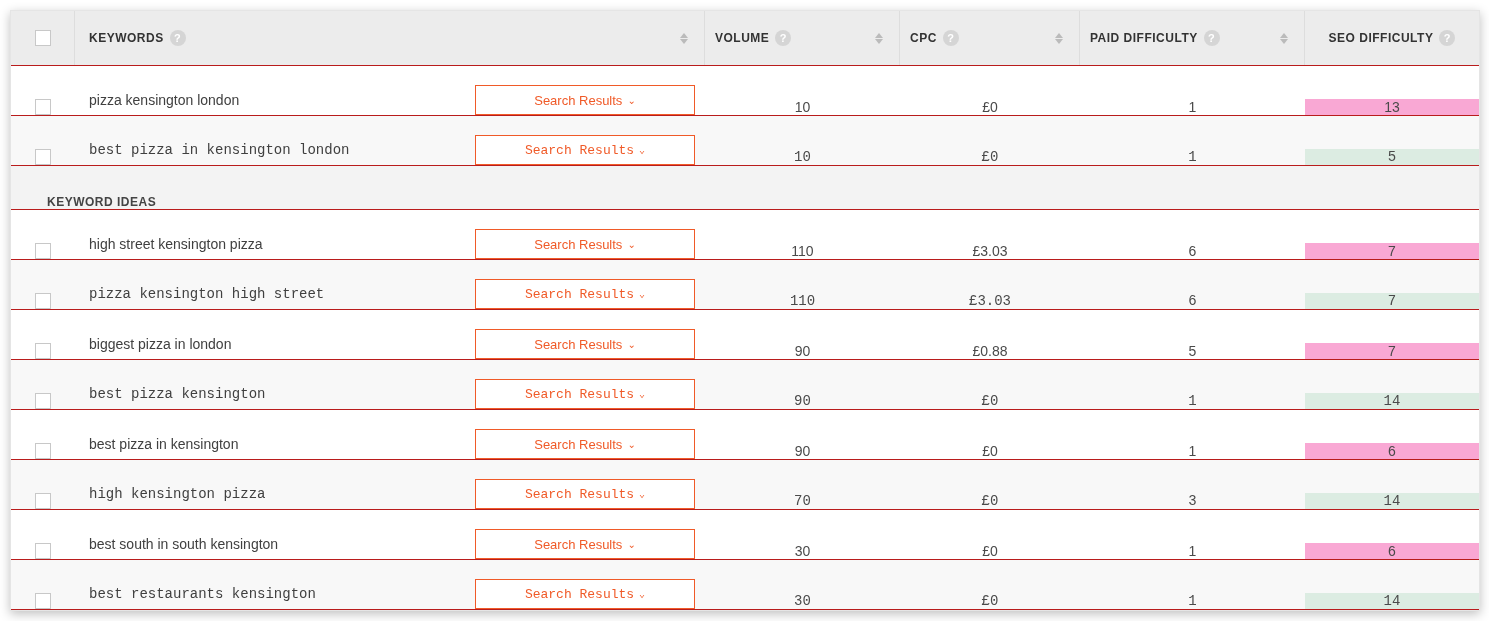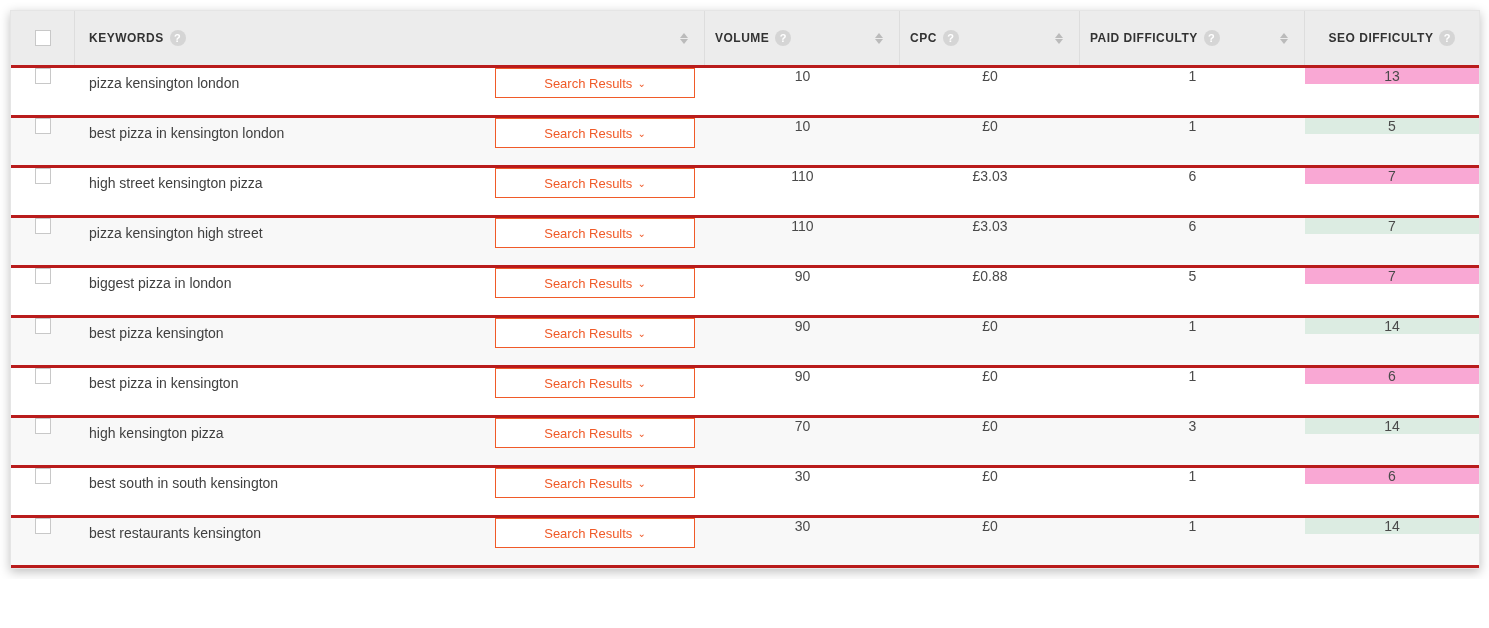--- a/index.html
+++ b/index.html
@@ -1,18 +1,18 @@
 <!DOCTYPE html>
 <html><head>
 <meta charset="utf-8">
 <style>
 * { box-sizing: border-box; margin: 0; padding: 0; }
 body { font-family: -apple-system, BlinkMacSystemFont, "Segoe UI", Arial, sans-serif; background: #fff; padding: 10px; }
 .table-wrap { width: 1470px; border: 1px solid #e5e5e5; box-shadow: 0 3px 10px rgba(0,0,0,0.25); overflow: hidden; }
-.row { display: flex; align-items: flex-start; border-bottom: 3px solid #b91c1c; min-height: 50px; font-size: 14px; color: #4a4a4a; }
+.row { display: flex; align-items: flex-end; border-bottom: 1px solid #b91c1c; min-height: 50px; font-size: 14px; color: #4a4a4a; }
 .header-row { background: #ececec; font-weight: 700; font-size: 12px; letter-spacing: 0.5px; color: #333; text-transform: uppercase; min-height: 54px; }
 .section-row { background: #f3f3f3; font-weight: 700; font-size: 12px; letter-spacing: 0.5px; color: #444; text-transform: uppercase; min-height: 44px; padding-left: 36px; }
 .cell { display: flex; align-items: center; padding: 0 10px; }
 .col-check { width: 64px; justify-content: center; }
 .col-keyword { width: 630px; padding-left: 14px; }
 .col-vol { width: 195px; justify-content: center; gap: 32px; }
 .col-cpc { width: 180px; justify-content: center; }
 .col-paid { width: 225px; justify-content: center; }
 .col-seo { flex: 1; justify-content: center; background: #f9a8d4; }
 .header-row .col-seo { background: transparent; }
@@ -20,23 +20,23 @@
 .help-icon { display: inline-flex; width: 16px; height: 16px; border-radius: 50%; background: #d5d5d5; color: #fff; font-size: 11px; font-weight: 700; align-items: center; justify-content: center; }
 .sort-caret { display: flex; flex-direction: column; margin-left: auto; gap: 1px; padding-right: 6px; }
 .caret { width: 0; height: 0; border-left: 4px solid transparent; border-right: 4px solid transparent; }
 .caret.up { border-bottom: 5px solid #bbb; }
 .caret.down { border-top: 5px solid #bbb; }
 .header-row .cell { border-right: 1px solid #ddd; height: 54px; }
 .header-row .col-seo { border-right: none; }
 .checkbox { width: 16px; height: 16px; border: 1px solid #c8c8c8; background: #fff; cursor: pointer; }
 .kw-inner { display: flex; align-items: center; width: 100%; }
 .kw-link { color: #404040; cursor: pointer; }
-.sr-btn { margin-left: auto; border: 1px solid #f05a28; color: #f05a28; background: #fff; width: 200px; height: 30px; display: flex; align-items: center; justify-content: center; gap: 5px; font-size: 13px; cursor: pointer; }
+.sr-btn { margin-left: auto; border: 1px solid #f05a28; color: #f05a28; background: #fff; width: 220px; height: 30px; display: flex; align-items: center; justify-content: center; gap: 5px; font-size: 13px; cursor: pointer; }
 .sr-btn .chev { font-size: 10px; }
-.data-row.alt { background: #f8f8f8; }
+.data-row.alt { background: #f8f8f8; font-family: Liberation Mono, monospace; }
 .data-row.alt .col-seo { background: #dcece2; }
 </style>
 </head>
 <body>
 
 <div class="table-wrap">
 
   <div class="row header-row">
     <div class="cell col-check">
       <div class="checkbox"></div>
@@ -121,20 +121,23 @@
             </div>
           </div>
         </div>
         <div class="cell col-vol">10</div>
         <div class="cell col-cpc">£0</div>
         <div class="cell col-paid">1</div>
         <div class="cell col-seo">5</div>
       </div>
     </div>
 
+  <div class="row section-row">
+    <span>KEYWORD IDEAS</span>
+  </div>
 
   <div id="idea-rows">
       <div class="row data-row ">
         <div class="cell col-check">
           <div class="checkbox"></div>
         </div>
         <div class="cell col-keyword">
           <div class="kw-inner">
             <span class="kw-link">high street kensington pizza</span>
             <div class="sr-btn">

